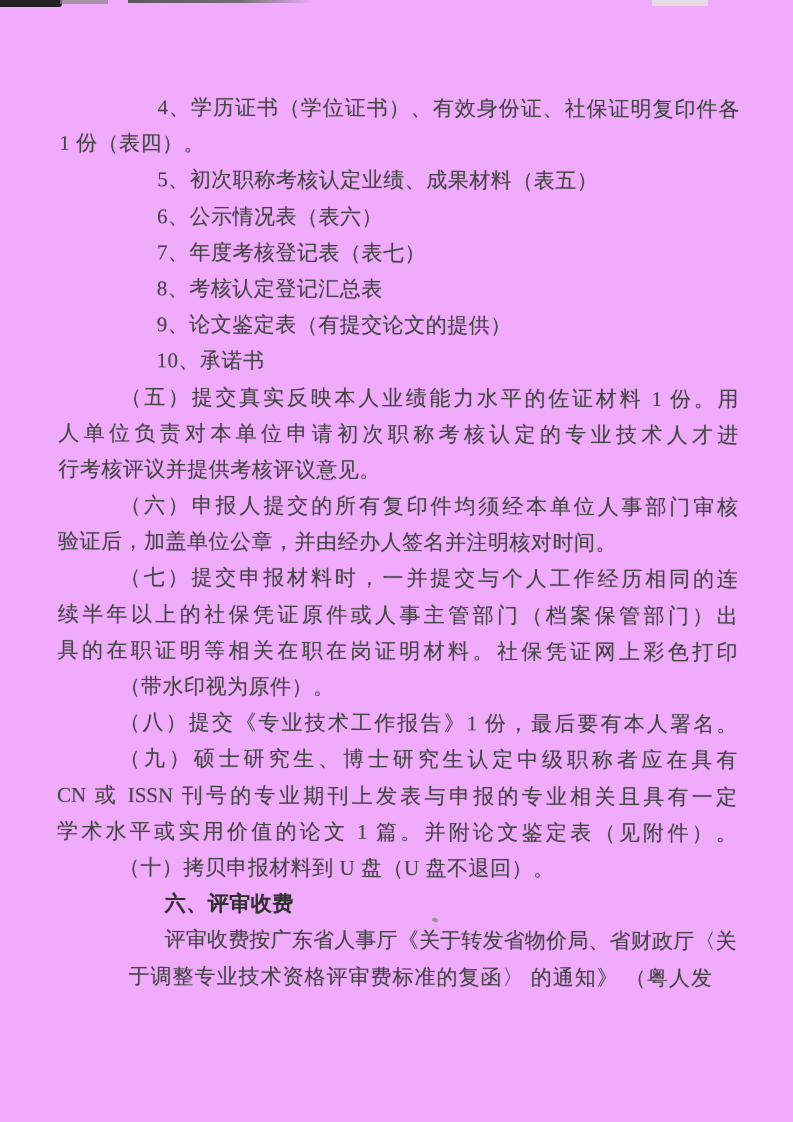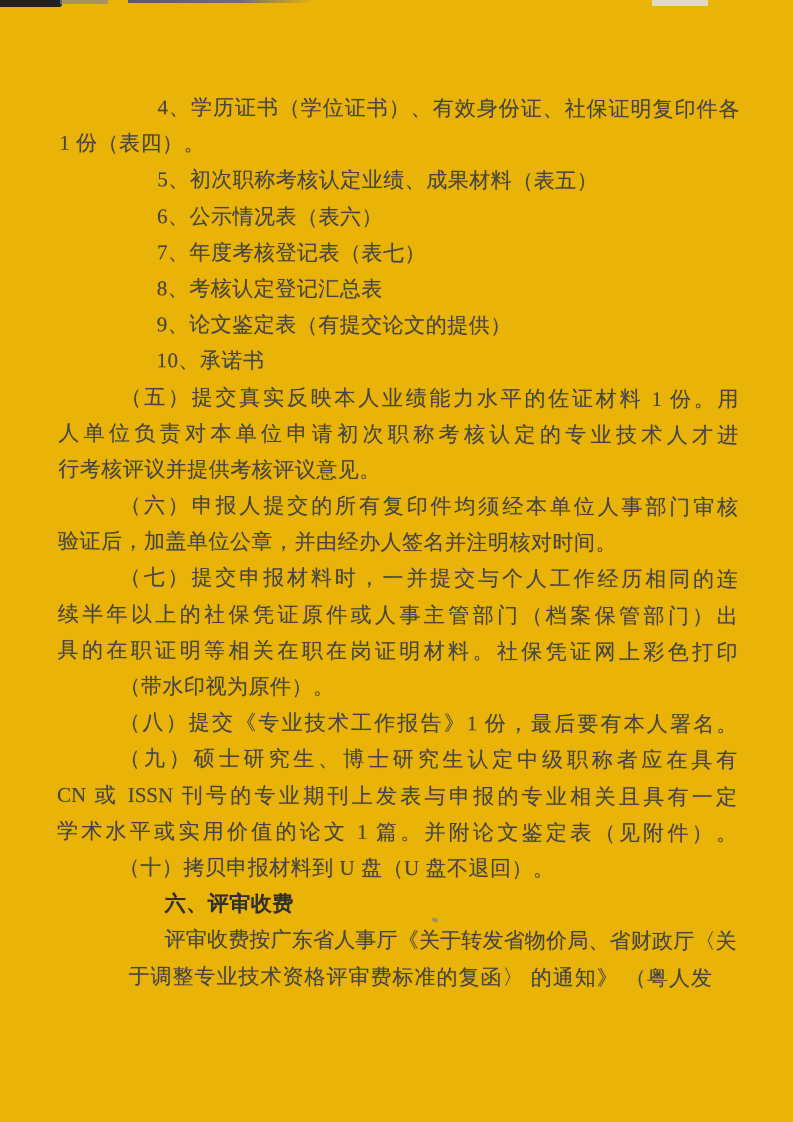--- a/index.html
+++ b/index.html
@@ -1,20 +1,20 @@
 <!DOCTYPE html>
 <html><head>
 <meta charset="utf-8">
 <style>
   html,body{margin:0;padding:0;background:#e9e9e9;}
   .page{
     position:relative;
     width:793px;height:1122px;
     margin:0 auto;
-    background:#eab308;
+    background:#f0abfc;
     overflow:hidden;
     font-family:"Liberation Serif","DejaVu Serif",serif;
   }
   .text-block{
     position:absolute;
     left:58px;top:90px;width:680px;
     transform:rotate(0.2deg);
     transform-origin:50% 50%;
     color:#454545;
   }

